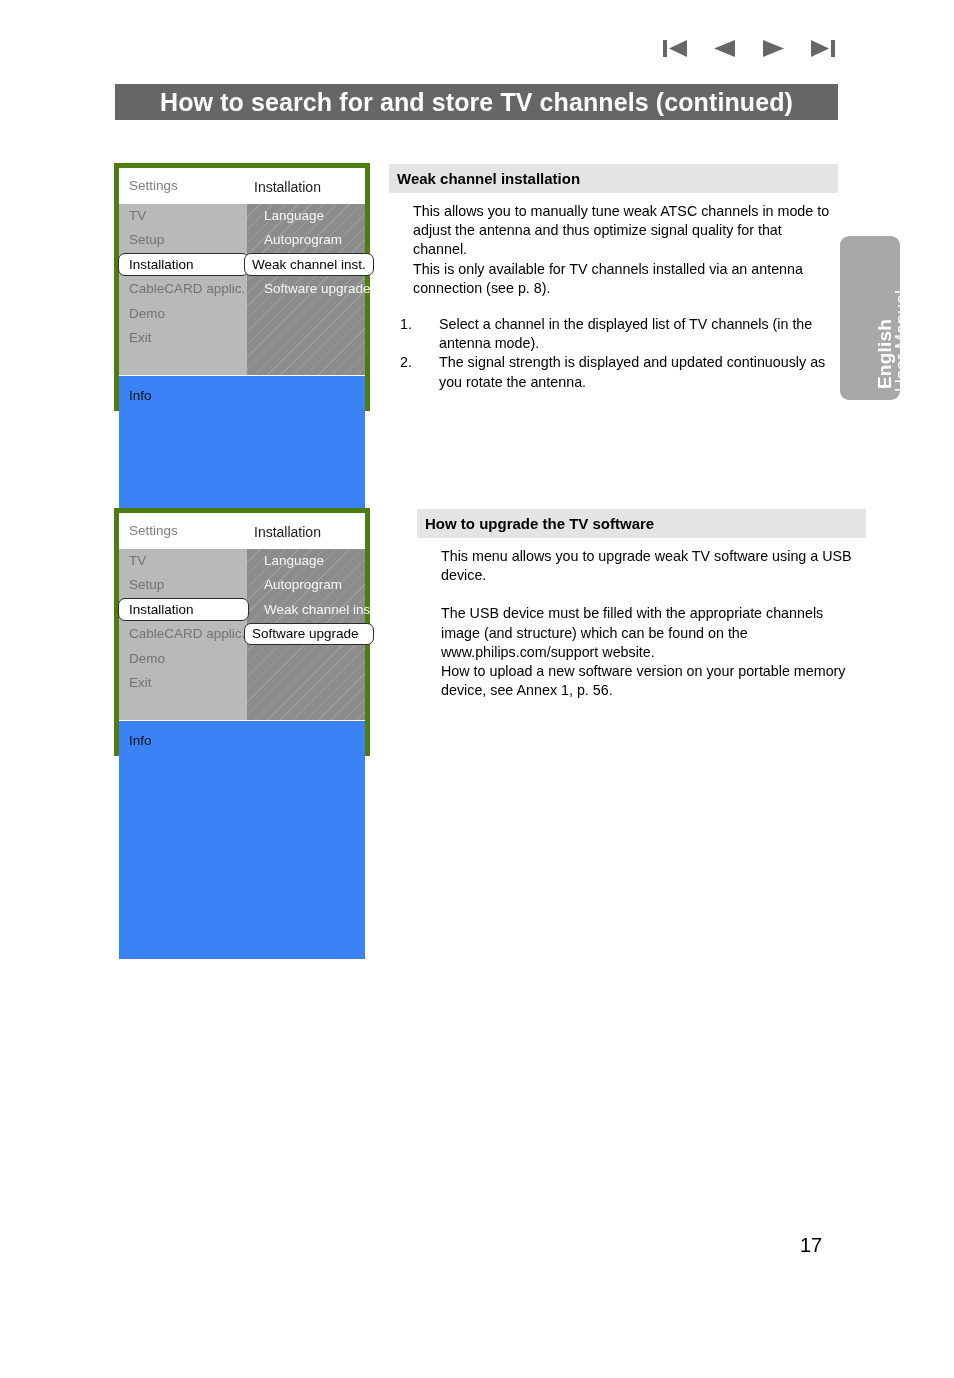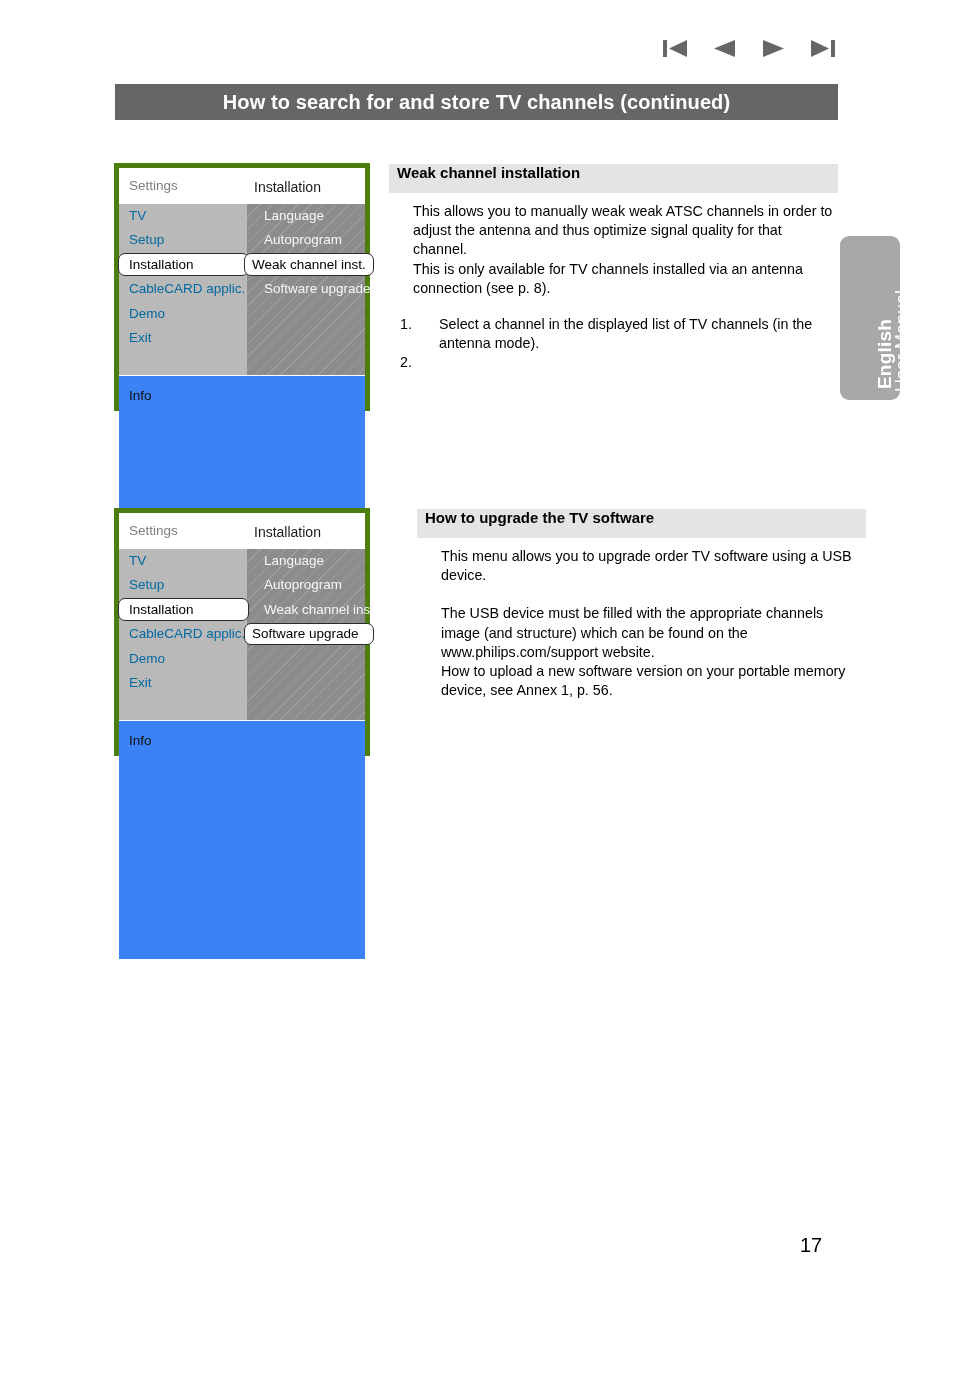--- a/index.html
+++ b/index.html
@@ -34,21 +34,21 @@
     top: 84px;
     width: 723px;
     height: 36px;
     background: #666666;
     display: flex;
     align-items: center;
     justify-content: center;
   }
   .title-banner .title-text {
     color: #ffffff;
-    font-size: 20px;
+    font-size: 25px;
     font-weight: bold;
     letter-spacing: 0.1px;
   }
 
   
   .side-tab {
     position: absolute;
     left: 840px;
     top: 236px;
     width: 60px;
@@ -153,21 +153,21 @@
     display: flex;
     align-items: center;
     box-sizing: border-box;
     font-size: 13.5px;
     white-space: nowrap;
   }
   .cell-left {
     left: 0;
     width: 128px;
     padding-left: 10px;
-    color: #0369a1;
+    color: #737373;
   }
   .cell-right {
     left: 128px;
     width: 126px;
     padding-left: 17px;
     color: #f7f7f7;
   }
   .cell.selected {
     background: #ffffff;
     color: #000000;
@@ -194,20 +194,21 @@
 
   
   .section { position: absolute; }
   .section-1 { left: 389px; top: 164px; width: 449px; }
   .section-2 { left: 389px; top: 509px; width: 449px; margin-left: 28px; }
 
   .section-head {
     background: #e4e4e4;
     height: 29px;
     display: flex;
+    align-items: center;
     padding-left: 8px;
     box-sizing: border-box;
   }
   .section-head .sh-text {
     font-size: 15px;
     font-weight: bold;
     color: #000000;
   }
 
   .section-body {
@@ -370,38 +371,39 @@
   <div class="osd-foot">
     <span class="info-label">Info</span>
   </div>
 </div>
 
 <div class="section section-1">
   <div class="section-head">
     <span class="sh-text">Weak channel installation</span>
   </div>
   <div class="section-body">
-    <p class="para">This allows you to manually weak weak ATSC channels in order to adjust the antenna and thus optimize signal quality for that channel.</p>
+    <p class="para">This allows you to manually tune weak ATSC channels in mode to adjust the antenna and thus optimize signal quality for that channel.</p>
     <p class="para">This is only available for TV channels installed via an antenna connection (see p. 8).</p>
     <ul class="numlist">
       <li>
         <span class="num">1.</span>
         <span>Select a channel in the displayed list of TV channels (in the antenna mode).</span>
       </li>
       <li>
         <span class="num">2.</span>
+        <span>The signal strength is displayed and updated continuously as you rotate the antenna.</span>
       </li>
     </ul>
   </div>
 </div>
 
 <div class="section section-2">
   <div class="section-head">
     <span class="sh-text">How to upgrade the TV software</span>
   </div>
   <div class="section-body">
-    <p class="para">This menu allows you to upgrade order TV software using a USB device.</p>
+    <p class="para">This menu allows you to upgrade weak TV software using a USB device.</p>
     <p class="para gap">The USB device must be filled with the appropriate channels image (and structure) which can be found on the www.philips.com/support website.</p>
     <p class="para">How to upload a new software version on your portable memory device, see Annex 1, p. 56.</p>
   </div>
 </div>
 
 <div class="page-number">17</div>
 
 </body></html>

